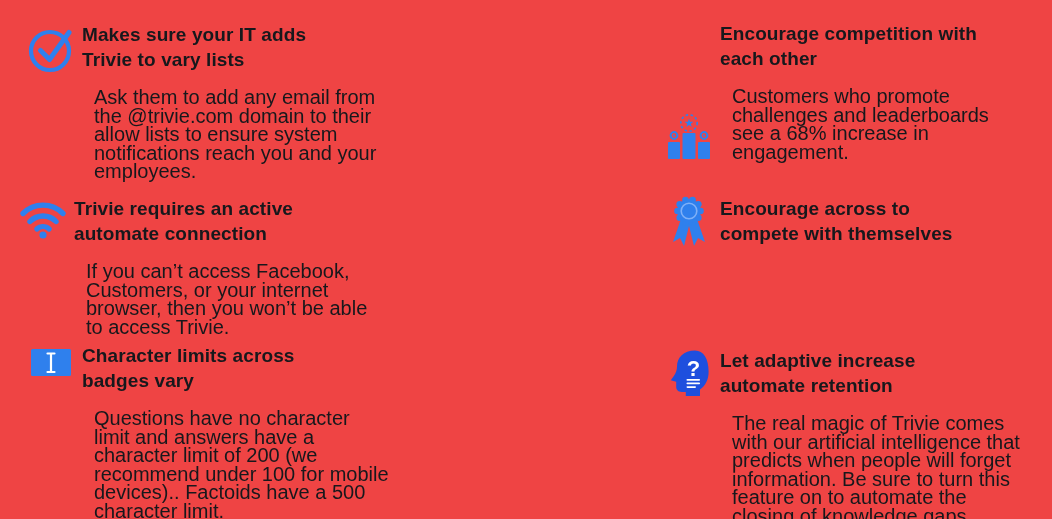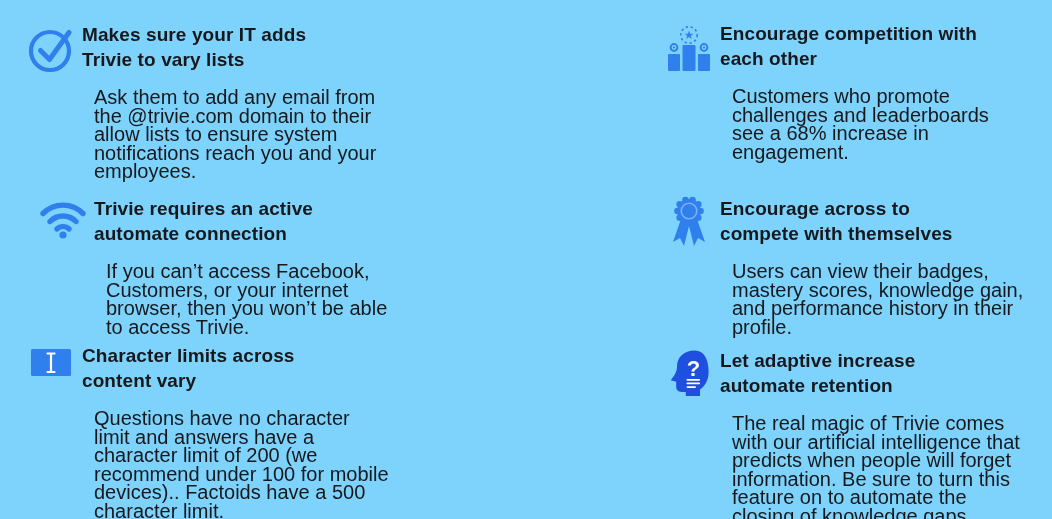--- a/index.html
+++ b/index.html
@@ -5,21 +5,21 @@
   html,body{margin:0;padding:0;}
   body{
     font-family:"Liberation Sans", sans-serif;
     background:#ffffff;
     color:#17181c;
   }
   .canvas{
     position:relative;
     width:1052px;
     height:519px;
-    background:#7dd3fc;
+    background:#ef4444;
     overflow:hidden;
   }
   .item{
     position:absolute;
     display:flex;
     gap:6px;
     align-items:flex-start;
   }
   .icon-cell{
     width:50px;
@@ -42,23 +42,23 @@
     margin:16px 0 0 12px;
     font-size:20px;
     line-height:18.5px;
     font-weight:400;
     color:#17181c;
   }
   .w-left{width:296px;}
   .w-right{width:292px;}
   
   .pos-l1{left:26px;top:22px;}
-  .pos-l2{left:38px;top:196px;}
+  .pos-l2{left:18px;top:196px;}
   .pos-l3{left:26px;top:343px;}
-  .pos-r1{left:664px;top:21px;}
+  .pos-r1{left:664px;top:21px;align-items:flex-end;}
   .pos-r2{left:664px;top:196px;}
   .pos-r3{left:664px;top:348px;}
 </style>
 </head>
 <body>
 
 <div class="canvas">
 
   <div class="item pos-l1">
     <div class="icon-cell" style="margin-top:3px">
@@ -97,21 +97,21 @@
   <div class="item pos-l3">
     <div class="icon-cell" style="margin-top:5px">
       <svg width="42" height="30" viewBox="0 0 42 30">
         <rect x="1" y="1" width="40" height="27" rx="1.5" fill="#2F80ED"></rect>
         <path d="M17.5 5.5 H24.5 M21 5.5 V24 M17.5 24 H24.5" fill="none" stroke="#ffffff" stroke-width="2.2" stroke-linecap="round"></path>
       </svg>
     </div>
     <div class="text-cell">
       <h3 class="title">
         <span>Character limits across</span>
-        <span>content vary</span>
+        <span>badges vary</span>
       </h3>
       <p class="body w-left">Questions have no character limit and answers have a character limit of 200 (we recommend under 100 for mobile devices).. Factoids have a 500 character limit.</p>
     </div>
   </div>
 
   <div class="item pos-r1">
     <div class="icon-cell" style="margin-top:4px">
       <svg width="44" height="48" viewBox="0 0 44 48">
         <circle cx="22" cy="10" r="8.2" fill="none" stroke="#2F80ED" stroke-width="1.6" stroke-dasharray="2.4 2.6"></circle>
         <polygon points="22,5.6 23.12,8.66 26.37,8.78 23.81,10.79 24.7,13.92 22,12.1 19.3,13.92 20.19,10.79 17.63,8.78 20.88,8.66" fill="#2F80ED"></polygon>
@@ -152,21 +152,20 @@
           <circle cx="21" cy="15" r="11.8"></circle>
         </g>
         <circle cx="21" cy="15" r="7.8" fill="none" stroke="#7FB0F7" stroke-width="1.6"></circle>
       </svg>
     </div>
     <div class="text-cell">
       <h3 class="title">
         <span>Encourage across to</span>
         <span>compete with themselves</span>
       </h3>
-      <p class="body w-right">Users can view their badges, mastery scores, knowledge gain, and performance history in their profile.</p>
     </div>
   </div>
 
   <div class="item pos-r3">
     <div class="icon-cell" style="margin-top:2px">
       <svg width="44" height="46" viewBox="0 0 44 46">
         <path d="M28 0.5 C 16.5 0.5 10 7.5 10 16.5 C 10 20 9 22.8 7 25.8 L 3.8 30.3 L 9.2 31.8 L 9.2 36.8 C 9.2 40 11.3 42 14.8 42 L 18.8 42 L 18.8 46 L 33 46 L 33 39.5 C 38.6 35.6 41.6 29.5 41.6 21.5 C 41.6 9 36.6 0.5 28 0.5 Z" fill="#1E4FDE"></path>
         <text x="26.5" y="25.5" font-size="22" font-weight="bold" fill="#ffffff" text-anchor="middle" font-family="Liberation Sans, sans-serif">?</text>
         <rect x="19.5" y="29" width="13.5" height="1.7" rx="0.8" fill="#ffffff"></rect>
         <rect x="19.5" y="32.6" width="13.5" height="1.7" rx="0.8" fill="#ffffff"></rect>

